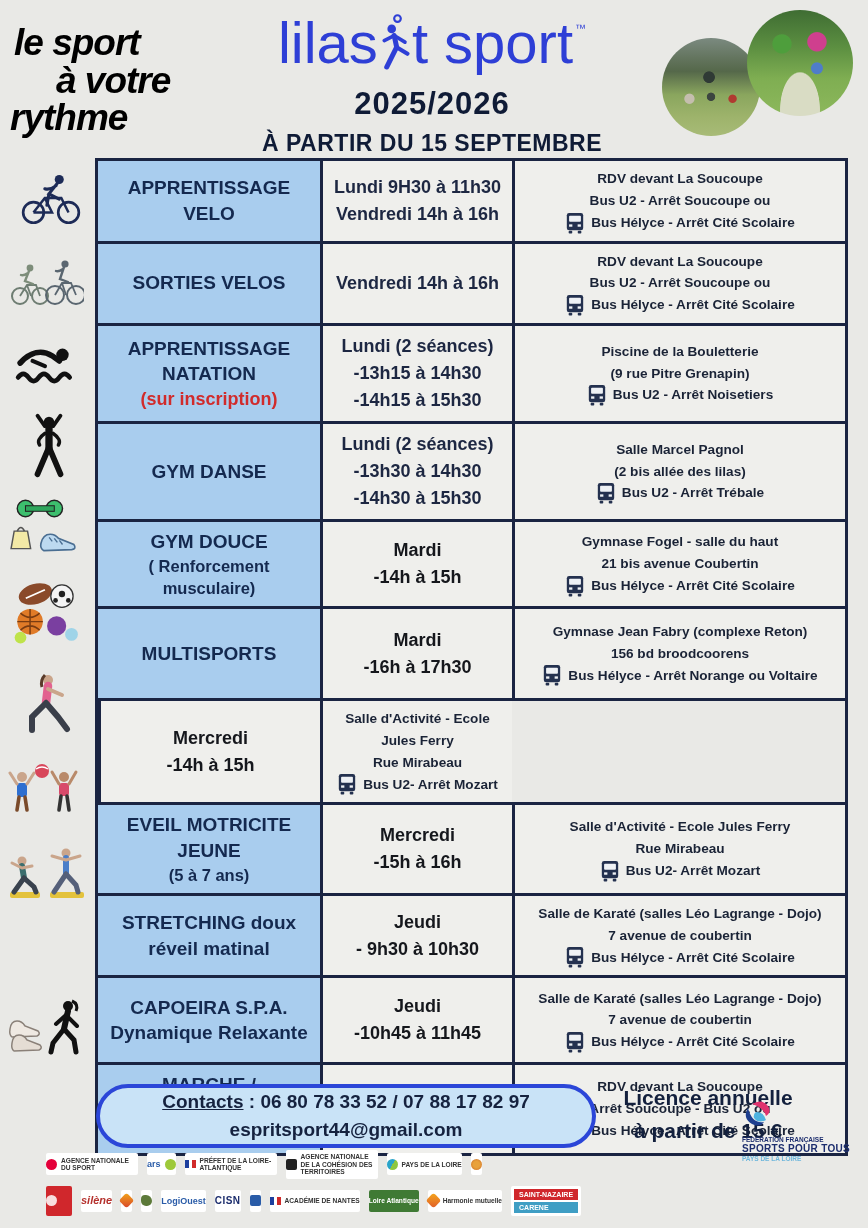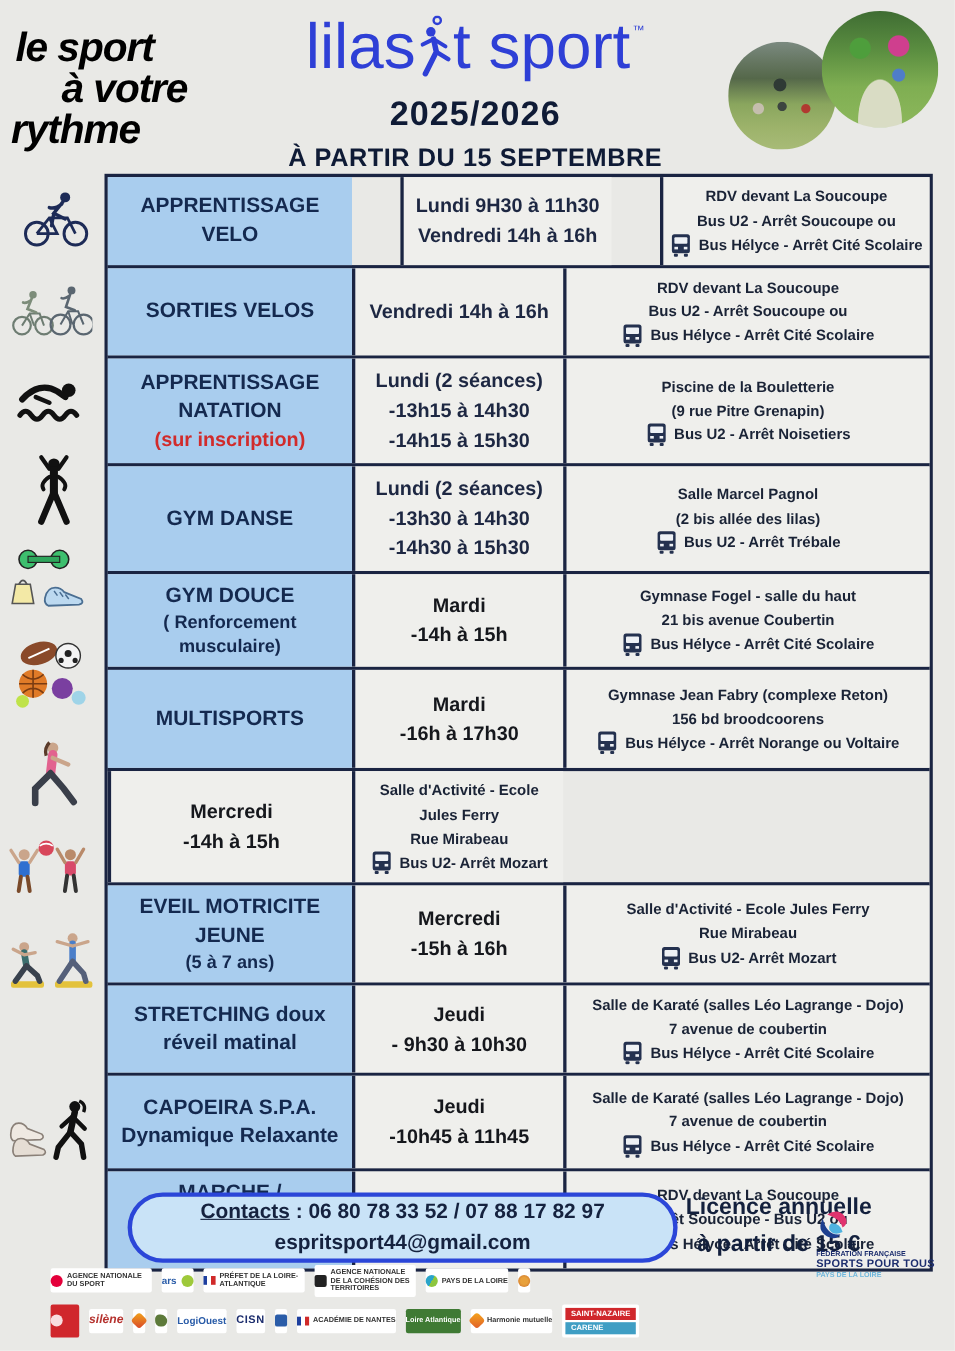--- a/index.html
+++ b/index.html
@@ -45,29 +45,29 @@
   .sch,.loc{background:#efefec;border-left:3px solid #1a2442;}
   .act .line{font-size:19px;font-weight:700;color:#14294f;line-height:1.35;}
   .act .sub{font-size:16.5px;}
   .act .red{color:#d12b2b;font-size:18px;}
   .sch .line{font-size:18px;font-weight:600;color:#1d2742;line-height:1.5;}
   .sch .bold{font-weight:800;color:#15171c;}
   .loc .line{font-size:13.6px;font-weight:600;color:#1a2336;line-height:1.6;}
   .busline{display:flex;align-items:center;gap:6px;justify-content:center;}
   .bus{display:inline-flex;}
   
-  .r1{min-height:76px;gap:44px;}.r2{min-height:78px;}.r3{min-height:84px;}.r4{min-height:80px;}
+  .r1{min-height:76px;}.r2{min-height:78px;}.r3{min-height:84px;}.r4{min-height:80px;}
   .r5{min-height:77px;}.r6{min-height:89px;}.r7{min-height:89px;}.r8{min-height:75px;}
   .r9{min-height:65px;}.r10{min-height:84px;}.r11{min-height:85px;}
 
   
   .gicon{position:absolute;}
 
   
-  .contacts{position:absolute;left:116px;top:1084px;width:492px;height:56px;
+  .contacts{position:absolute;left:96px;top:1084px;width:492px;height:56px;
             background:#c9e3f7;border:4px solid #2b46d8;border-radius:40px;
             display:flex;flex-direction:column;justify-content:center;align-items:center;
             font-size:19px;font-weight:700;color:#15223f;line-height:1.45;}
   .contacts .u{text-decoration:underline;}
   .licence{position:absolute;left:608px;top:1082px;width:200px;text-align:center;
            font-size:21px;font-weight:800;color:#13203d;line-height:1.55;}
 
   
   .logos{position:absolute;left:46px;top:1150px;width:674px;}
   .lrow{display:flex;gap:9px;align-items:center;margin-bottom:7px;}

